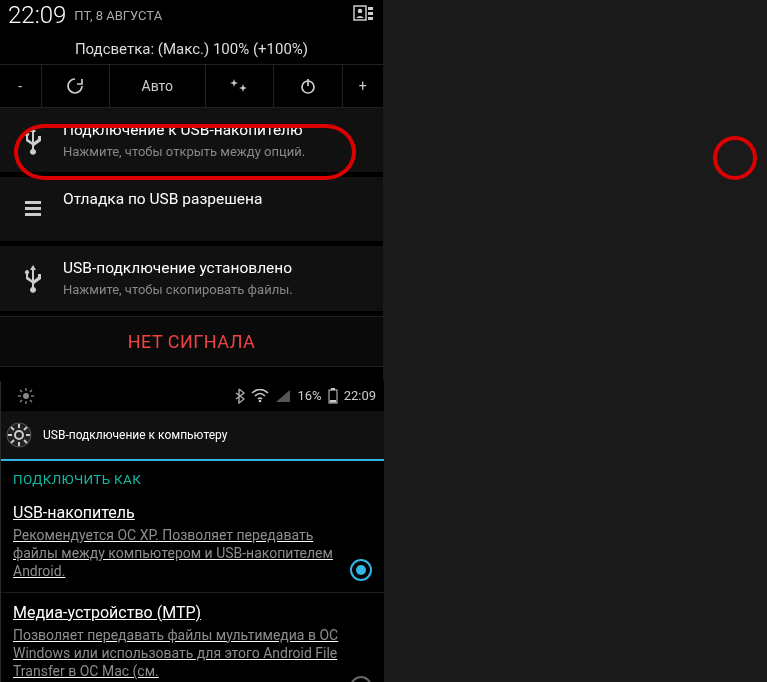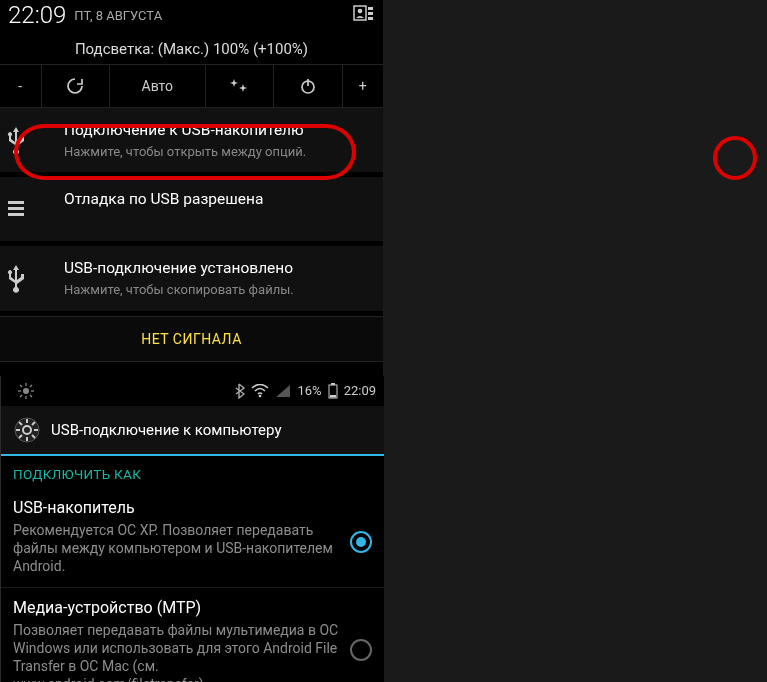--- a/index.html
+++ b/index.html
@@ -62,73 +62,74 @@
   color: #ccc;
   font-size: 14px;
   border-right: 1px solid #222;
 }
 .toggle-btn:last-child { border-right: none; }
 
 
 .notif {
   display: flex;
   align-items: flex-start;
-  gap: 32px;
-  padding: 12px 0;
+  gap: 14px;
+  padding: 12px 17px;
   background: #111;
   border-bottom: 1px solid #000;
   margin-bottom: 4px;
 }
 .notif-icon {
   width: 32px;
   height: 40px;
   display: flex;
   align-items: center;
   justify-content: center;
   flex-shrink: 0;
 }
 .notif-body { flex: 1; }
 .notif-title { color: #fff; font-size: 15.5px; line-height: 1.35; }
 .notif-sub { color: #888; font-size: 13px; line-height: 1.35; margin-top: 2px; }
 
 .filler { flex: 1; background: linear-gradient(#0a0a0a, #000); position: relative; }
 .nosignal {
   text-align: center;
-  color: #fde047;
-  font-size: 14px;
+  color: #ef4444;
+  font-size: 18px;
   letter-spacing: 0.5px;
   border-top: 1px solid #222;
   border-bottom: 1px solid #222;
   padding: 14px 0;
   background: #0a0a0a;
 }
 
 
 .settings-header {
   display: flex;
   align-items: center;
   gap: 10px;
-  padding: 10px 12px;
+  padding: 10px 4px;
   background: #111;
   border-bottom: 2px solid #33b5e5;
-  font-size: 15px;
+  font-size: 12px;
 }
 .section-header {
   color: #14b8a6;
   font-size: 13.5px;
   letter-spacing: 0.3px;
   padding: 10px 12px 6px;
   text-transform: none;
 }
 .option {
   display: flex;
-  align-items: center;
+  align-items: flex-end;
   padding: 10px 12px 11px;
   border-bottom: 1px solid #1c1c1c;
   gap: 10px;
+  text-decoration: underline;
 }
 .option-body { flex: 1; }
 .option-title { color: #fff; font-size: 16px; line-height: 1.25; }
 .option-sub { color: #8d8d8d; font-size: 14px; line-height: 1.3; margin-top: 3px; }
 .radio {
   width: 22px;
   height: 22px;
   border: 2px solid #666;
   border-radius: 50%;
   flex-shrink: 0;

